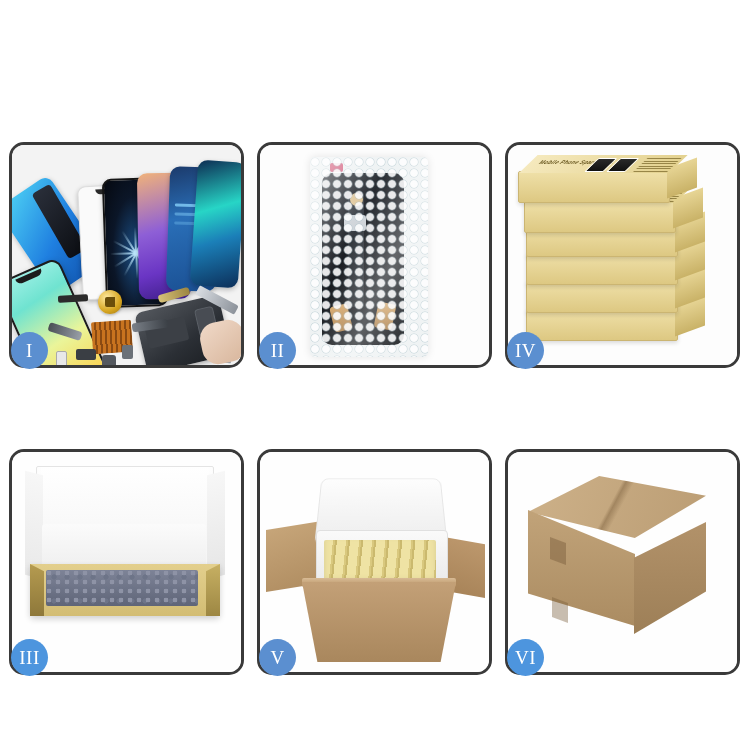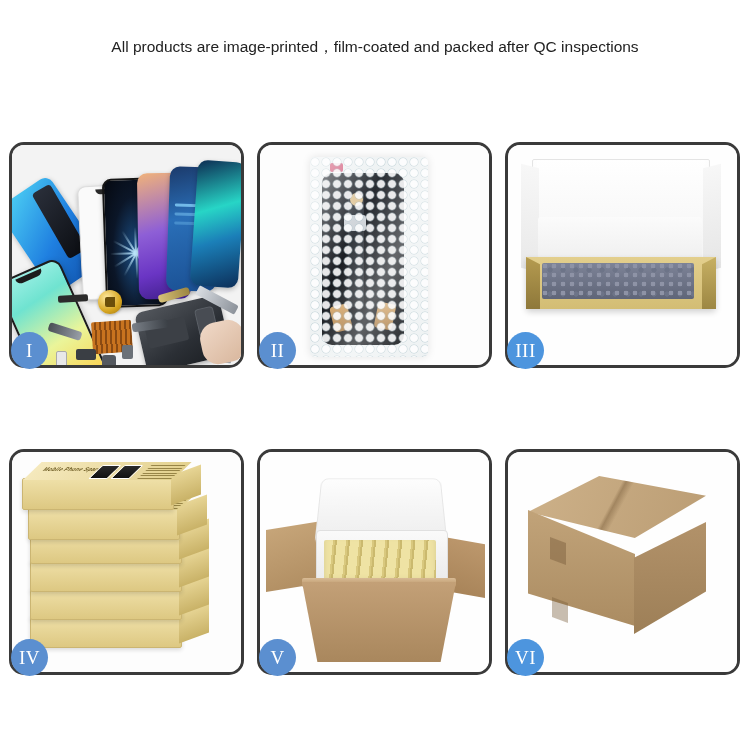--- a/index.html
+++ b/index.html
@@ -378,21 +378,20 @@
     position:absolute;left:44px;top:148px;width:16px;height:20px;
     background:rgba(120,92,58,.40);transform:skewY(20deg);
   }
 </style>
 </head>
 <body>
 
 <div class="page">
 
   <div class="header">
-    <div class="subtitle">All products are image-printed，film-coated and packed after QC inspections</div>
   </div>
 
   <div class="grid">
 
     <div class="panel">
       <div class="stage p1">
         <div class="scr scr-blue"></div>
         <div class="scr scr-white"></div>
         <div class="scr scr-dark">
           <div class="burst">
@@ -448,30 +447,20 @@
           <div class="tan2"></div>
           <div class="pink"></div>
           <div class="bubbles"></div>
           <div class="sheen"></div>
         </div>
       </div>
       <div class="badge">II</div>
     </div>
 
     <div class="panel">
-      <div class="stage p3">
-        <div class="k3-lid"></div>
-        <div class="k3-foam"></div>
-        <div class="k3-tray"></div>
-        <div class="k3-fill"></div>
-      </div>
-      <div class="badge bright">III</div>
-    </div>
-
-    <div class="panel">
       <div class="stage p4">
         <div class="stk">
 
           <div class="bx" style="left:10px;top:154px;">
             <div class="side"></div>
           </div>
           <div class="bx" style="left:10px;top:126px;">
             <div class="side"></div>
           </div>
           <div class="bx" style="left:10px;top:98px;">
@@ -513,20 +502,30 @@
                   <i></i>
                   <i></i>
                   <i></i>
               </span>
             </div>
           </div>
 
         </div>
       </div>
       <div class="badge">IV</div>
+    </div>
+
+    <div class="panel">
+      <div class="stage p3">
+        <div class="k3-lid"></div>
+        <div class="k3-foam"></div>
+        <div class="k3-tray"></div>
+        <div class="k3-fill"></div>
+      </div>
+      <div class="badge bright">III</div>
     </div>
 
     <div class="panel">
       <div class="stage p5">
         <div class="c5-flapL"></div>
         <div class="c5-flapR"></div>
         <div class="c5-foam"></div>
         <div class="c5-foamlip"></div>
         <div class="c5-yel"></div>
         <div class="c5-rim"></div>

